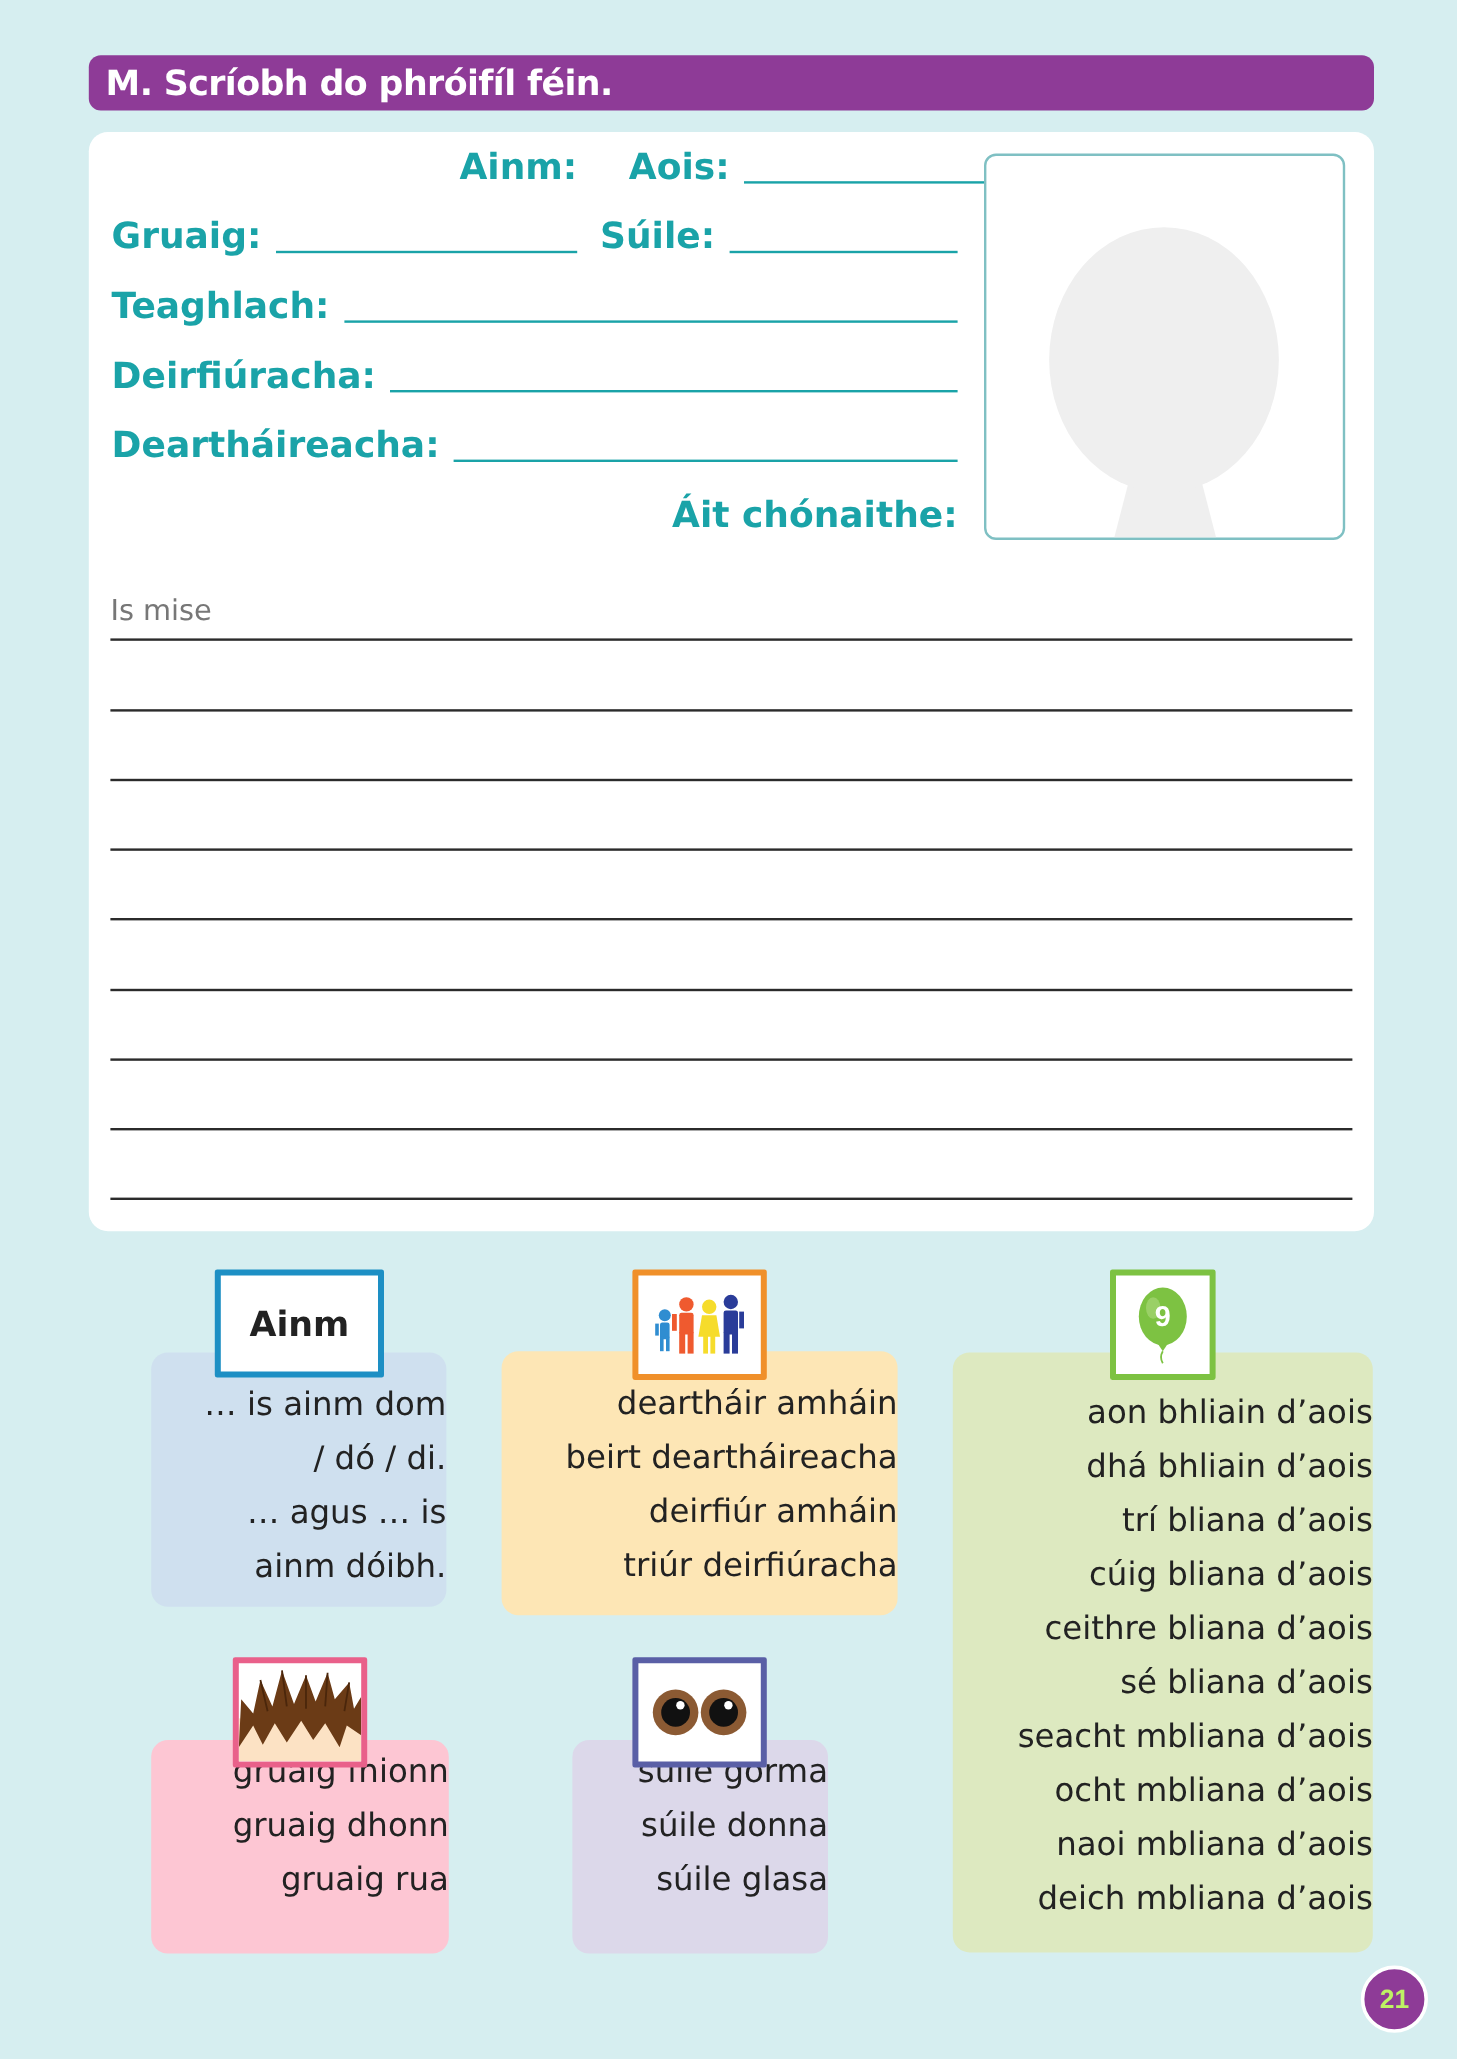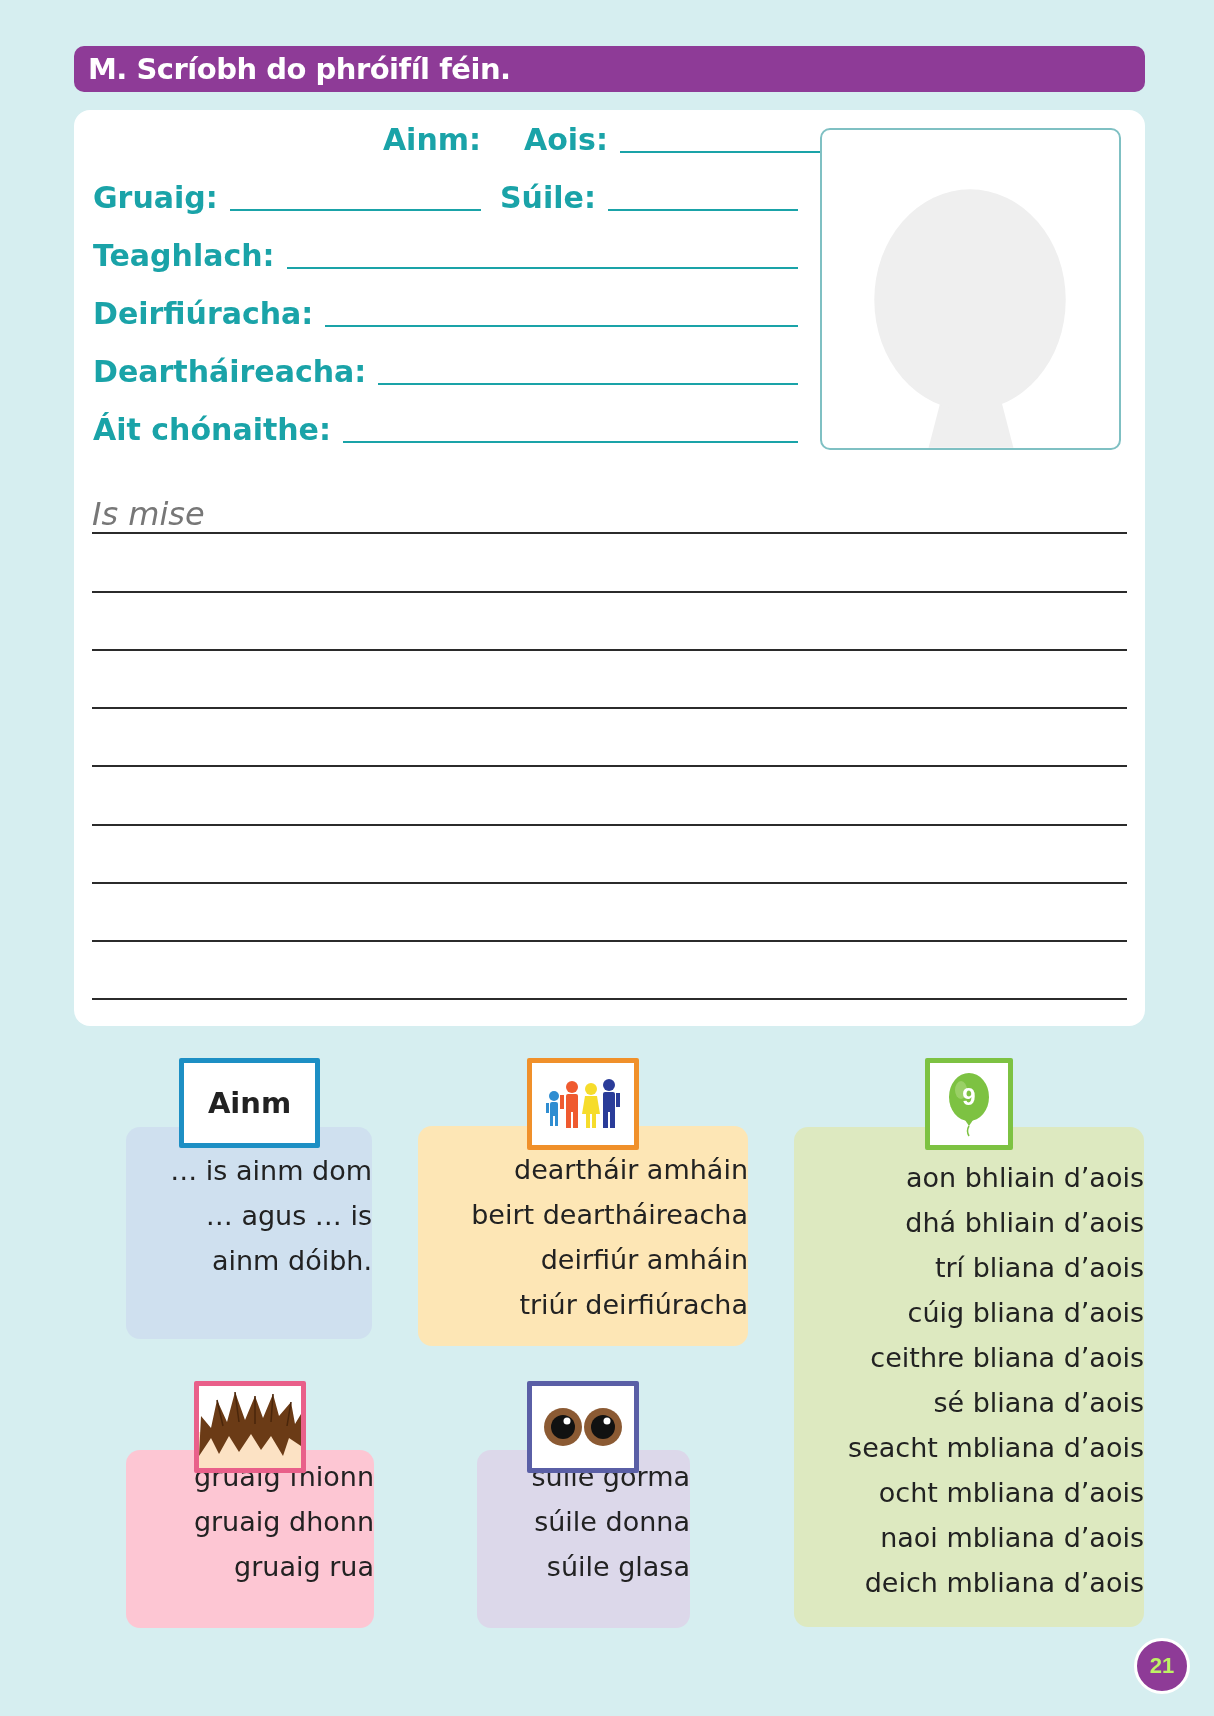--- a/index.html
+++ b/index.html
@@ -32,23 +32,22 @@
   }
   .photo-frame {
     position: absolute; left: 820px; top: 128px; width: 301px; height: 322px;
     border: 2px solid #7fc0c3; border-radius: 10px; overflow: hidden; background: #fff;
   }
   .photo-frame svg { width: 100%; height: 100%; display: block; }
   .rule {
     position: absolute; left: 92px; width: 1035px; height: 2px; background: #2b2b2b;
   }
   .starter {
-    position: absolute; left: 92px; top: 495px; font-size: 32px; color: #777;
+    position: absolute; left: 92px; top: 495px; font-size: 24px; color: #777;
     font-family: "DejaVu Sans", sans-serif;
-    font-style: italic;
   }
   .vocab-box {
     position: absolute; border-radius: 14px; text-align: right;
     font-family: "DejaVu Sans", sans-serif; color: #222; font-size: 27px;
   }
   .vocab-box .line { display: block; line-height: 45px; white-space: nowrap; }
   .icon-tile {
     position: absolute; background: #fff; border-radius: 2px; border: 5px solid;
     display: flex; align-items: center; justify-content: center; overflow: hidden;
   }
@@ -89,21 +88,21 @@
   <span class="blank"></span>
 </div>
 <div class="field" style="left:93px; top:294px; width:705px;">
   <span class="label">Deirfiúracha:</span>
   <span class="blank"></span>
 </div>
 <div class="field" style="left:93px; top:352px; width:705px;">
   <span class="label">Deartháireacha:</span>
   <span class="blank"></span>
 </div>
-<div class="field" style="left:93px; top:410px; width:705px;">
+<div class="field" style="left:93px; top:410px; width:705px;flex-direction:column;">
   <span class="label">Áit chónaithe:</span>
   <span class="blank"></span>
 </div>
 
 <div class="photo-frame">
   <svg viewBox="0 0 301 322">
     <path d="M108 322 L122 268 L180 268 L194 322 Z" fill="#efefef"></path>
     <ellipse cx="150" cy="172" rx="97" ry="112" fill="#efefef"></ellipse>
   </svg>
 </div>
@@ -114,20 +113,21 @@
 <div class="rule" style="top:649px;"></div>
 <div class="rule" style="top:707px;"></div>
 <div class="rule" style="top:765px;"></div>
 <div class="rule" style="top:824px;"></div>
 <div class="rule" style="top:882px;"></div>
 <div class="rule" style="top:940px;"></div>
 <div class="rule" style="top:998px;"></div>
 
 <div class="vocab-box" style="left:126px; top:1127px; width:246px; height:212px; background:#cfe0ef; padding-top:21px;">
   <span class="line">… is ainm dom</span>
+  <span class="line">/ dó / di.</span>
   <span class="line">… agus … is</span>
   <span class="line">ainm dóibh.</span>
 </div>
 <div class="icon-tile" style="left:179px; top:1058px; width:141px; height:90px; border-color:#1d8fc4;">
   <span class="ainm-tile-text">Ainm</span>
 </div>
 
 <div class="vocab-box" style="left:418px; top:1126px; width:330px; height:220px; background:#fde6b5; padding-top:21px;">
   <span class="line">deartháir amháin</span>
   <span class="line">beirt deartháireacha</span>

